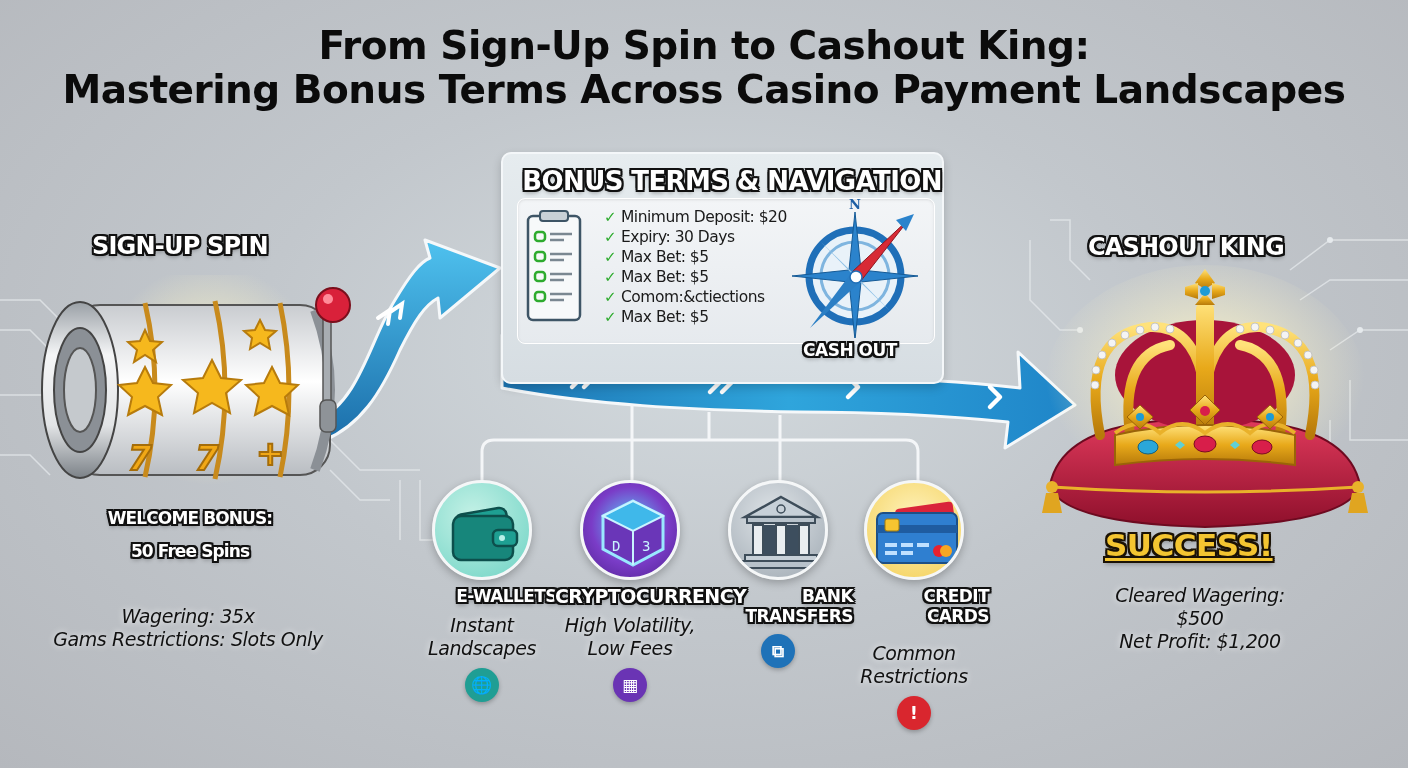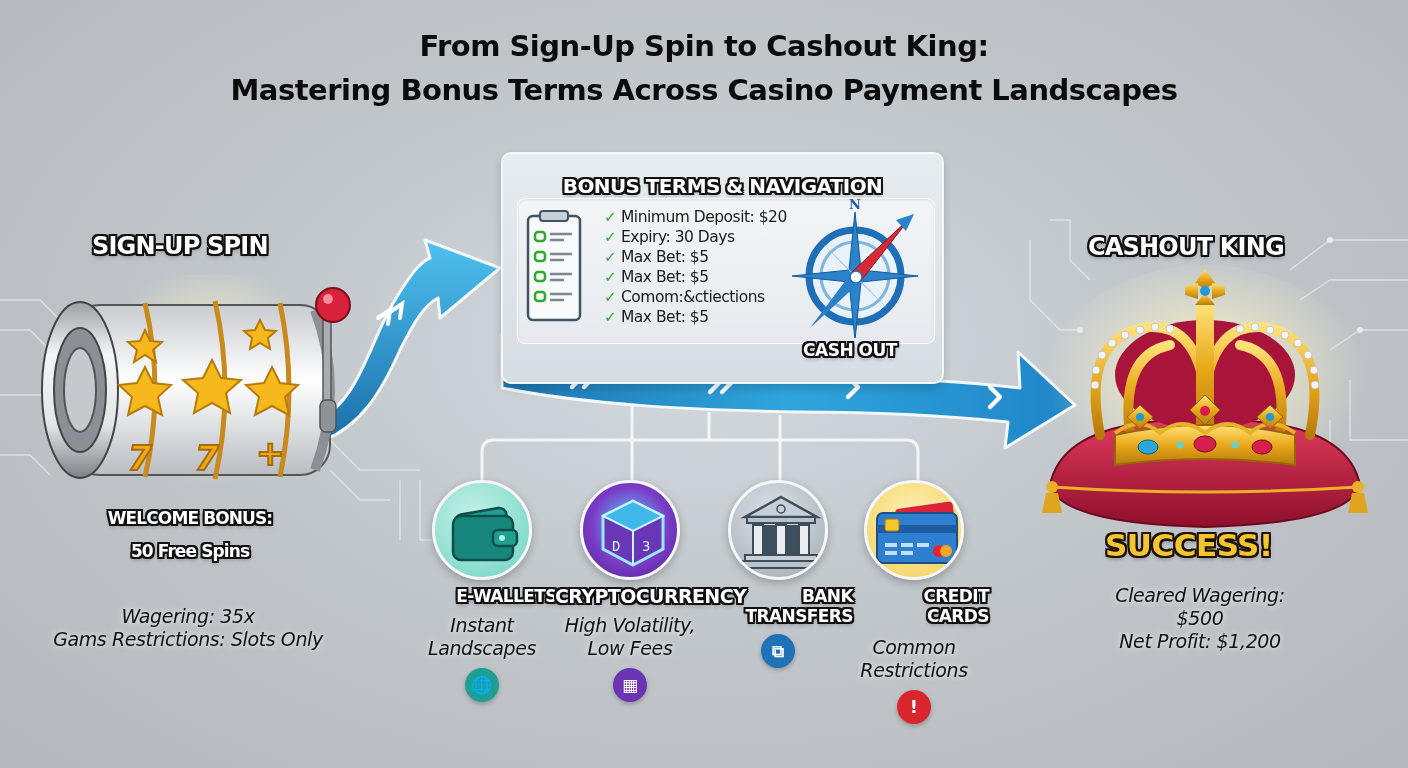--- a/index.html
+++ b/index.html
@@ -9,21 +9,21 @@
     font-family: "DejaVu Sans", sans-serif;
     background: radial-gradient(ellipse at 50% 45%, #d3dade 0%, #c2c7cc 45%, #b5b8bd 100%);
     color: #111;
   }
   .abs { position: absolute; }
 
   
   .title {
     position: absolute; left: 0; top: 24px; width: 1408px; text-align: center;
     font-family: "DejaVu Sans", sans-serif; font-weight: bold;
-    font-size: 29px; line-height: 44px; color: #0b0b0b; letter-spacing: -0.5px;
+    font-size: 39px; line-height: 44px; color: #0b0b0b; letter-spacing: -0.5px;
   }
 
   
   .outlined {
     font-family: "DejaVu Sans", sans-serif; font-weight: bold; color: #fff;
     text-shadow:
       -2px -2px 0 #111, 2px -2px 0 #111, -2px 2px 0 #111, 2px 2px 0 #111,
       0 -2px 0 #111, 0 2px 0 #111, -2px 0 0 #111, 2px 0 0 #111,
       0 3px 4px rgba(0,0,0,0.35);
     text-align: center; white-space: nowrap;
@@ -46,42 +46,42 @@
   svg.bg { position: absolute; left: 0; top: 0; }
 
   
   .panel {
     position: absolute; left: 501px; top: 152px; width: 443px; height: 232px;
     border-radius: 10px;
     background: linear-gradient(180deg, #e6ecef 0%, #d6dde2 100%);
     border: 2px solid #f4f7f9;
     box-shadow: 0 4px 10px rgba(0,0,0,0.18);
   }
-  .panel-title { position: absolute; left: 0; top: 20px; width: 100%; font-size: 20px; letter-spacing: -0.6px; }
+  .panel-title { position: absolute; left: 0; top: 12px; width: 100%; font-size: 26px; letter-spacing: -0.6px; text-align: right; }
   .inner {
     position: absolute; left: 14px; top: 44px; width: 418px; height: 146px;
     border-radius: 8px; background: linear-gradient(180deg, #f3f5f7 0%, #e6eaee 100%);
     border: 1px solid #fff; box-shadow: inset 0 1px 3px rgba(0,0,0,0.1);
   }
   .terms { position: absolute; left: 107px; top: 56px; }
   .term {
     display: flex; align-items: center; height: 20px; font-size: 15.5px;
     color: #1a1a1a; letter-spacing: -0.5px; white-space: nowrap;
   }
   .check { color: #2eab2e; font-weight: bold; font-size: 15px; width: 17px; }
 
   .cash-out { position: absolute; left: 803px; top: 340px; font-size: 17px; letter-spacing: -0.5px; }
 
   
   .signup-title { position: absolute; left: 92px; top: 232px; font-size: 24px; letter-spacing: -0.8px; }
   .welcome { position: absolute; left: 30px; top: 502px; width: 320px; font-size: 17px; line-height: 33px; letter-spacing: -0.9px; white-space: normal; }
   .signup-notes { position: absolute; left: 18px; top: 605px; width: 340px; }
 
   .king-title { position: absolute; left: 1088px; top: 233px; font-size: 24px; letter-spacing: -0.8px; }
-  .success { position: absolute; left: 1105px; top: 527px; font-size: 31px; letter-spacing: -0.5px; }
+  .success { position: absolute; left: 1105px; top: 527px; font-size: 31px; letter-spacing: -0.5px; text-decoration: underline; }
   .king-notes { position: absolute; left: 1090px; top: 570px; width: 220px; margin-top: 14px; }
 
   
   .method { position: absolute; width: 150px; text-align: center; }
   .circle {
     width: 100px; height: 100px; border-radius: 50%; margin: 0 auto;
     border: 3px solid #f5f7f8; box-shadow: 0 3px 8px rgba(0,0,0,0.25);
     position: relative; overflow: hidden;
   }
   .method-label { font-size: 17px; line-height: 20px; letter-spacing: -0.6px; margin-top: 6px; text-align: right; }
@@ -375,21 +375,21 @@
           <rect x="34" y="68" width="12" height="4"></rect>
         </g>
       <circle cx="72" cy="68" r="6" fill="#e8212f"></circle>
         <circle cx="79" cy="68" r="6" fill="#f6a623"></circle>
     </svg>
   </div>
   <div class="outlined method-label">
     <div>CREDIT</div>
     <div>CARDS</div>
   </div>
-  <div class="italic-note method-note" style="margin-top:10px;font-style:italic;">
+  <div class="italic-note method-note" style="margin-top:16px;font-style:italic;">
     <div>Common</div>
     <div>Restrictions</div>
   </div>
   <div class="badge" style="background:#d9262e;">!</div>
 </div>
 
 <div class="outlined king-title">CASHOUT KING</div>
 
 <svg class="abs" style="left:1020px;top:265px" width="370" height="270">
   <defs>

